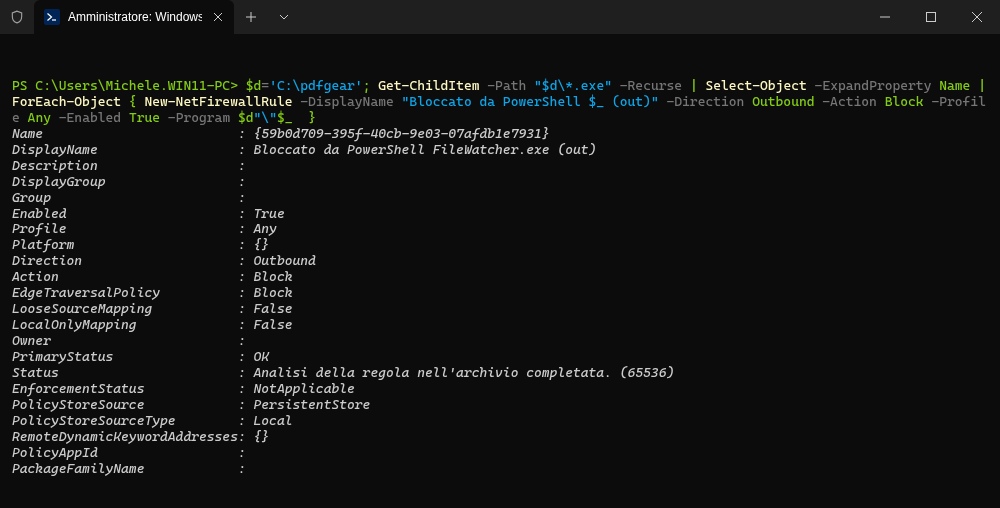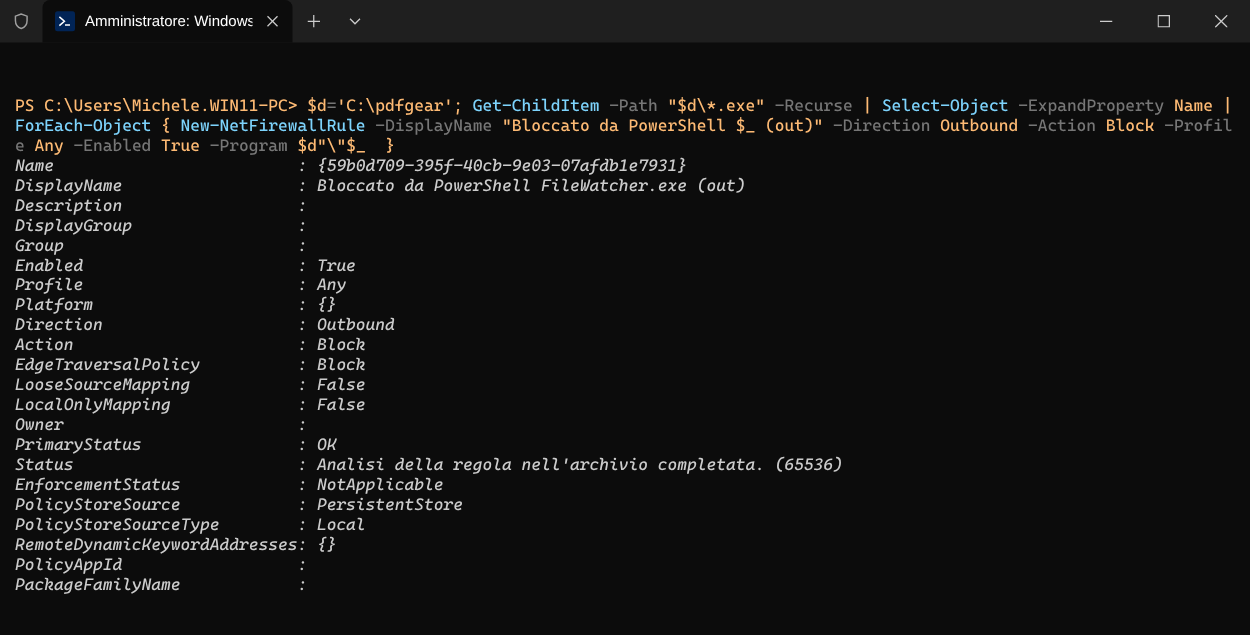--- a/index.html
+++ b/index.html
@@ -89,23 +89,23 @@
   }
 
   .terminal {
     padding: 12px 12px 0 12px;
     white-space: pre;
     color: #cccccc;
     overflow: hidden;
     width: 1000px;
   }
   .terminal .line { white-space: pre-wrap; word-break: break-all; display: block; }
-  .white { color: #fdba74; }
-  .yellow { color: #7dd3fc; }
-  .cyan { color: #fdba74; }
+  .white { color: #84cc16; }
+  .yellow { color: #fef9c3; }
+  .cyan { color: #0ea5e9; }
   .gray { color: #767676; }
   .row { display: block; white-space: pre; font-style: italic; }
 </style>
 </head>
 <body>
 
 <div class="titlebar">
   <div class="shield-icon">
     <svg width="14" height="14" viewBox="0 0 24 24" fill="none" stroke="currentColor" stroke-width="2">
       <path d="M12 2 L4 5 V11 C4 16 7.5 20.5 12 22 C16.5 20.5 20 16 20 11 V5 Z"></path>

